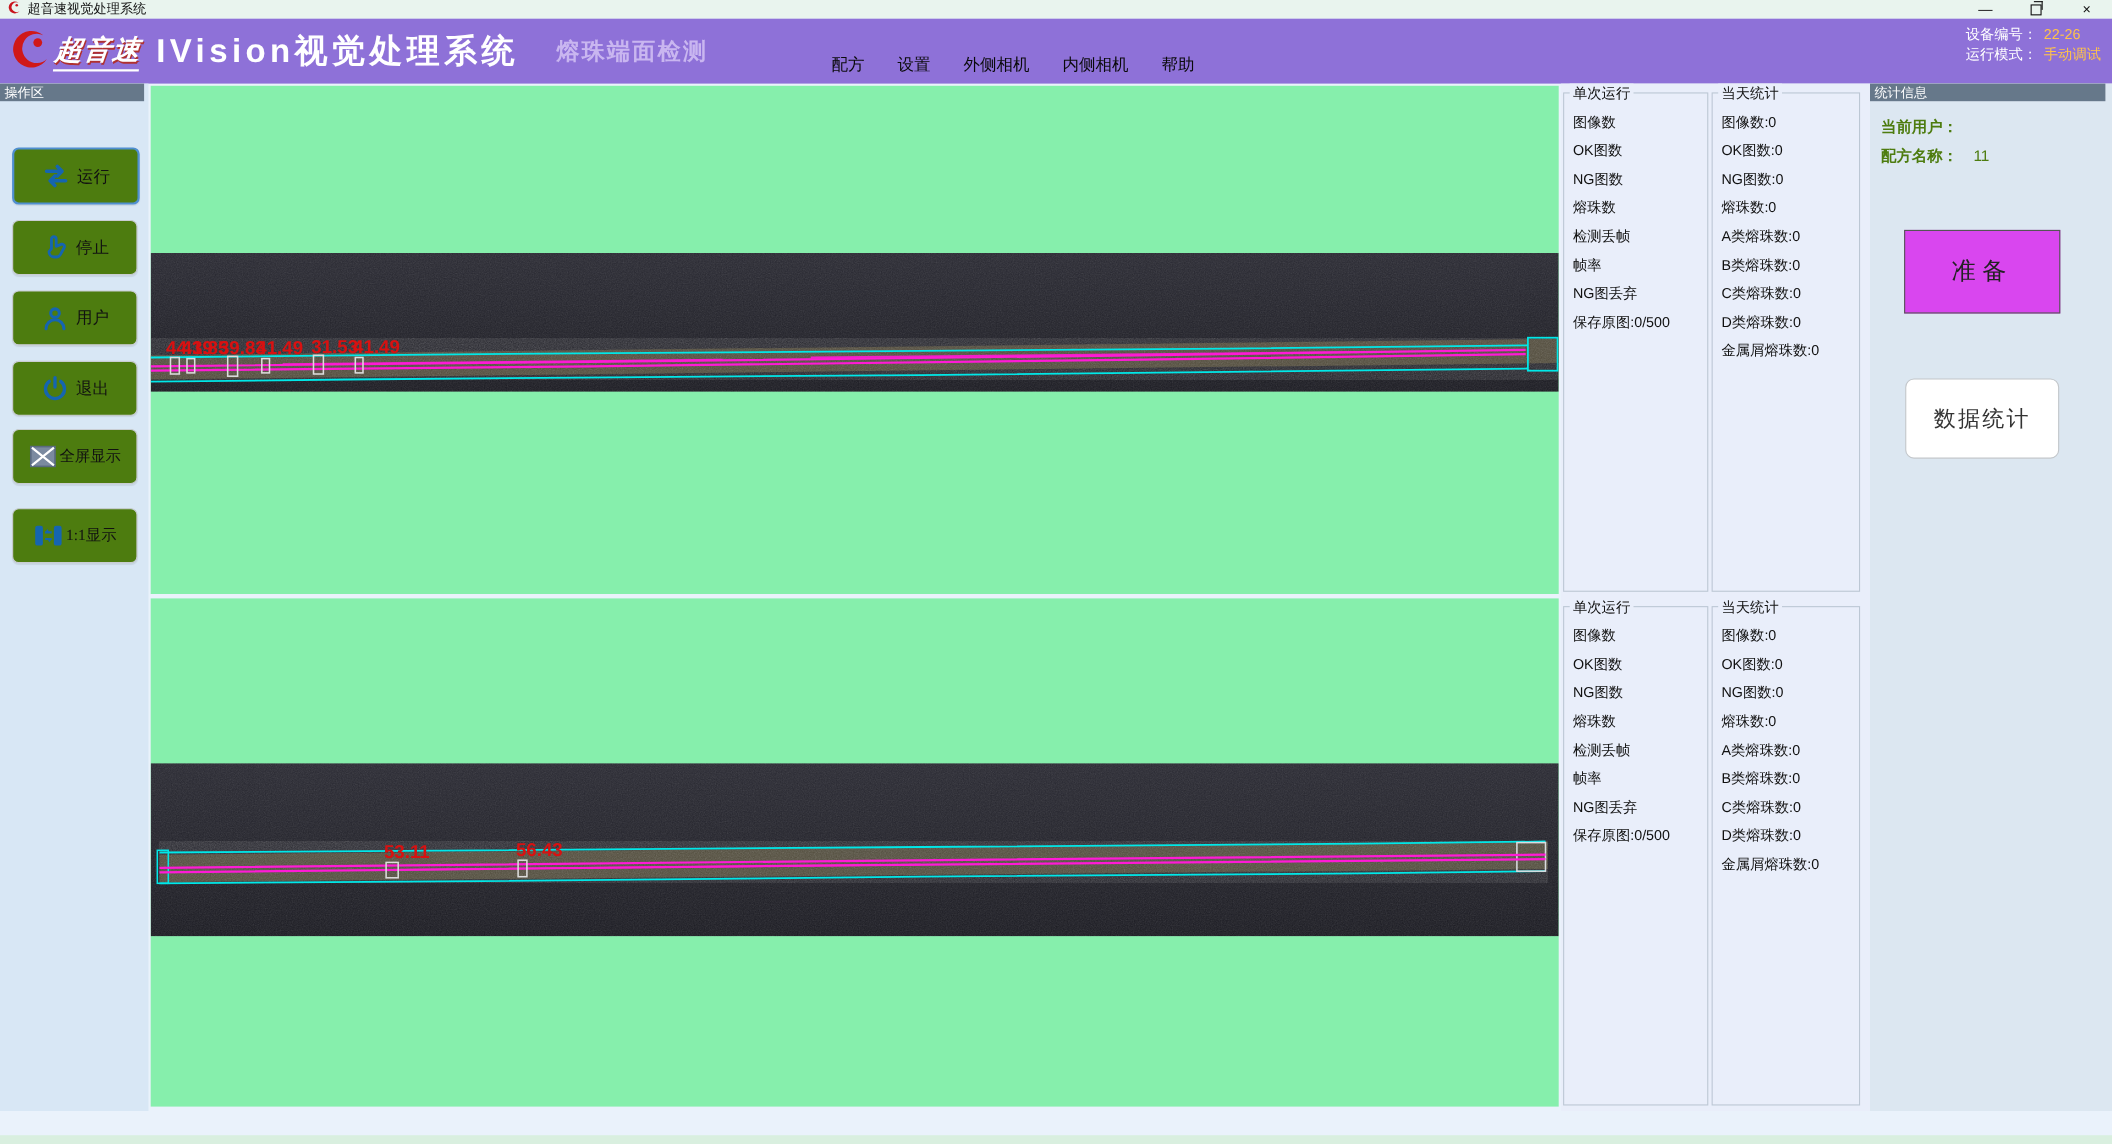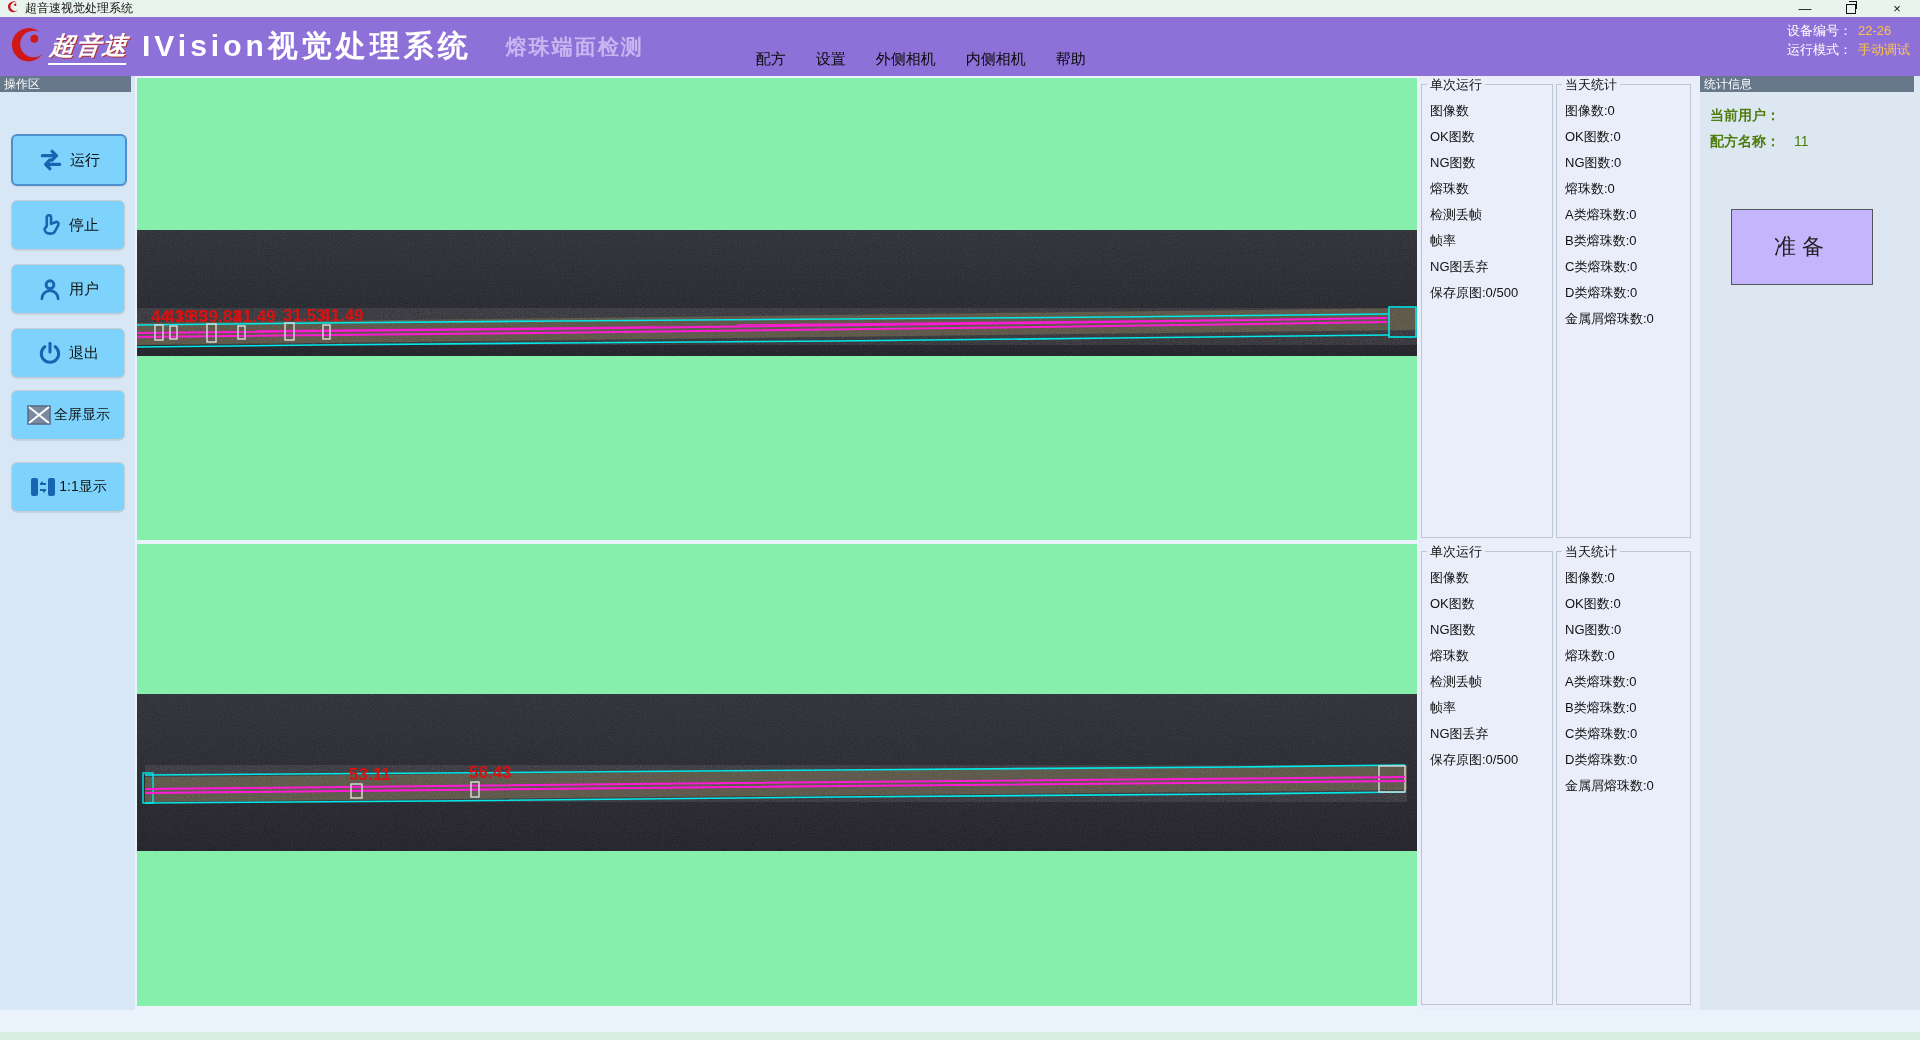--- a/index.html
+++ b/index.html
@@ -27,23 +27,23 @@
   .app-subtitle{color:#c9b6f0;font-size:21px;font-weight:bold;letter-spacing:2px;margin-left:34px;}
   .menu{display:flex;gap:30px;margin-left:72px;align-self:flex-end;margin-bottom:7px;padding-left:40px;}
   .menu-item{font-size:15px;color:#0a0a0a;cursor:default;white-space:nowrap;}
   .header-info{position:absolute;right:10px;top:4px;font-size:13px;line-height:19px;color:#fff;}
   .header-info .val{color:#ffc34a;margin-left:6px;}
 
   
   .sidebar{position:absolute;left:0;top:76px;width:135px;height:934px;background:#d8e7f5;}
   .panel-caption{height:16px;background:#66788a;color:#fff;font-size:12px;line-height:16px;
                  padding-left:4px;margin-right:4px;}
-  .op-btn{width:112px;height:48px;margin-left:11px;background:#7dd3fc;border:1px solid #c9cdd2;
+  .op-btn{width:112px;height:48px;margin-left:11px;background:#4d7c0f;border:1px solid #c9cdd2;
           border-radius:6px;display:flex;align-items:center;justify-content:center;gap:6px;
-          font-size:15px;color:#111;box-shadow:0 1px 1px rgba(0,0,0,.08);cursor:default;}
+          font-size:15px;color:#111;box-shadow:0 1px 1px rgba(0,0,0,.08);cursor:default;font-family:Liberation Serif, serif;}
   .op-btn.active{border:2px solid #4f8fd0;}
   .op-btn .ic{flex:0 0 auto;display:flex;}
   .mt1{margin-top:42px;} .mt2{margin-top:14px;} .mt3{margin-top:12px;} .mt4{margin-top:22px;}
   .op-btn.small-label{font-size:14px;gap:2px;}
 
   
   .cam{position:absolute;left:137px;width:1280px;height:462px;background:#86efac;}
   .cam1{top:78px;} .cam2{top:544px;}
   .cam svg{display:block;width:100%;height:100%;}
 
@@ -55,21 +55,21 @@
   .gb-row{height:26px;font-size:13px;color:#111;white-space:nowrap;}
   .gb-sr{left:1421px;width:130px;height:452px;}
   .gb-dy{left:1556px;width:133px;height:452px;}
   .row1{top:84px;} .row2{top:551px;}
 
   
   .info-panel{position:absolute;left:1700px;top:76px;width:220px;height:934px;background:#dce7f1;}
   .info-panel .panel-caption{margin-right:6px;}
   .info-lines{padding:10px 4px 0 10px;font-size:14px;color:#4d7c0f;font-weight:bold;line-height:26px;}
   .info-lines .val{font-weight:normal;margin-left:14px;}
-  .btn-ready{position:absolute;left:31px;top:133px;width:140px;height:74px;background:#c4b5fd;
+  .btn-ready{position:absolute;left:31px;top:133px;width:140px;height:74px;background:#d946ef;
              border:1px solid #555;font-size:22px;color:#222;display:flex;align-items:center;
              justify-content:center;letter-spacing:6px;cursor:default;}
   .btn-datastats{position:absolute;left:32px;top:268px;width:138px;height:71px;background:#fff;
              border:1px solid #c2c6ca;border-radius:8px;font-size:20px;color:#333;display:flex;
              align-items:center;justify-content:center;letter-spacing:2px;cursor:default;}
 
   
   .status-bar{position:absolute;left:0;top:1010px;width:1920px;height:22px;background:#8e71d8;
               color:#fff;font-size:13px;display:flex;align-items:center;}
   .comm{display:flex;align-items:center;margin-left:8px;gap:8px;}
@@ -315,17 +315,18 @@
       </div>
   </div>
 
   <div class="info-panel">
     <div class="panel-caption">统计信息</div>
     <div class="info-lines">
       <div><span>当前用户：</span><span class="val"></span></div>
       <div><span>配方名称：</span><span class="val">11</span></div>
     </div>
     <div class="btn-ready">准备</div>
+    <div class="btn-datastats">数据统计</div>
   </div>
 
   <div class="bottom-strip"></div>
 
 </div>
 
 </body></html>

